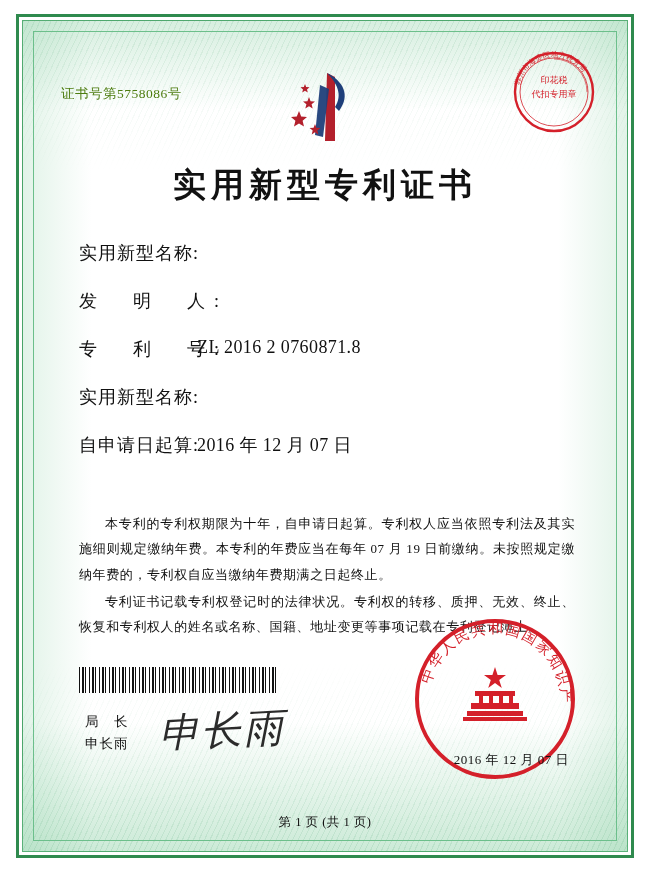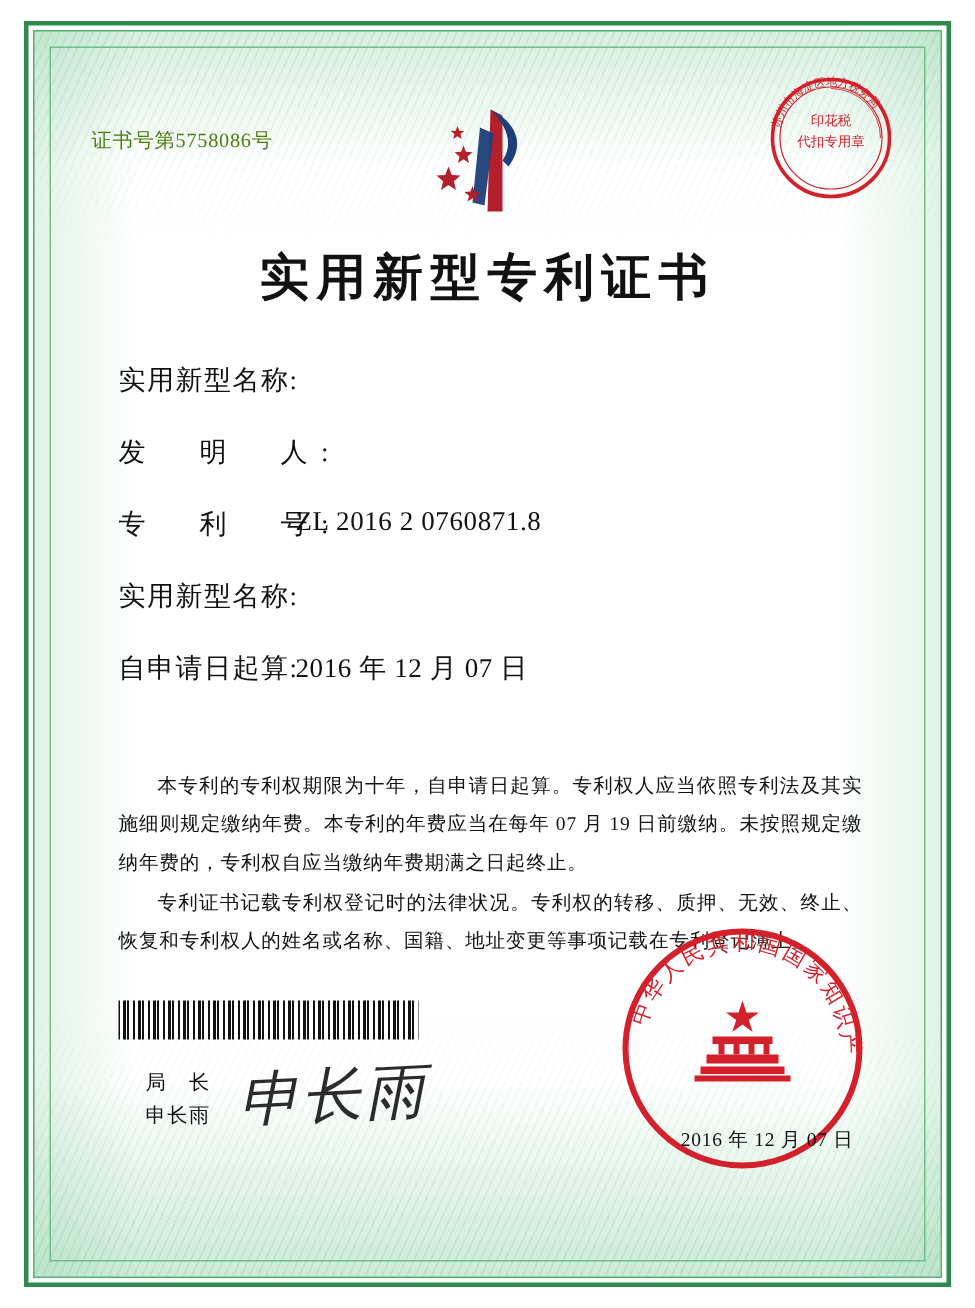--- a/index.html
+++ b/index.html
@@ -175,21 +175,21 @@
         #fff 1px, #fff 3px,
         #111 3px, #111 5px,
         #fff 5px, #fff 6px,
         #111 6px, #111 7px,
         #fff 7px, #fff 10px);
   }
 
   
   .sig-block {
     position: absolute;
-    left: 64px;
+    left: 52px;
     top: 680px;
     font-size: 13.5px;
     color: #111;
     line-height: 1.65;
     letter-spacing: 1px;
   }
   .signature-script {
     position: absolute;
     left: 126px;
     top: 672px;
@@ -333,15 +333,16 @@
           <rect x="52" y="102" width="64" height="4"></rect>
         </g>
         <text font-size="14.5" fill="#d4202a" font-family="DejaVu Sans, sans-serif" letter-spacing="2">
           <textPath href="#arc-main" startOffset="7%">中华人民共和国国家知识产权局</textPath>
         </text>
       </svg>
     </div>
 
     <div class="seal-date">2016 年 12 月 07 日</div>
 
+    <div class="page-footer">第 1 页 (共 1 页)</div>
 
   </div>
 </div>
 
 </body></html>

